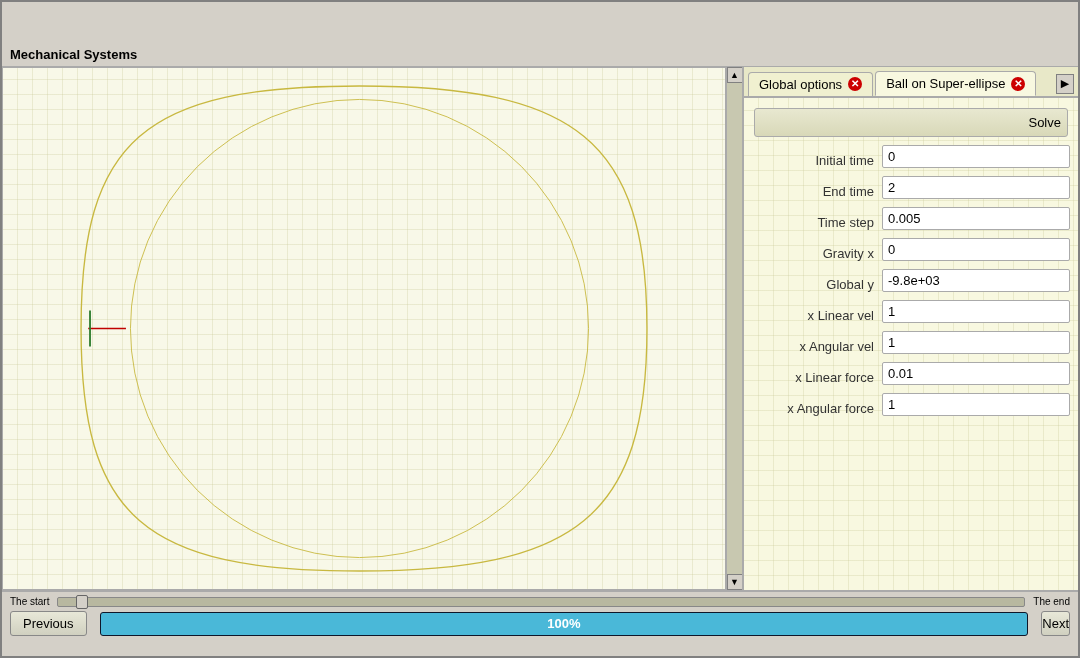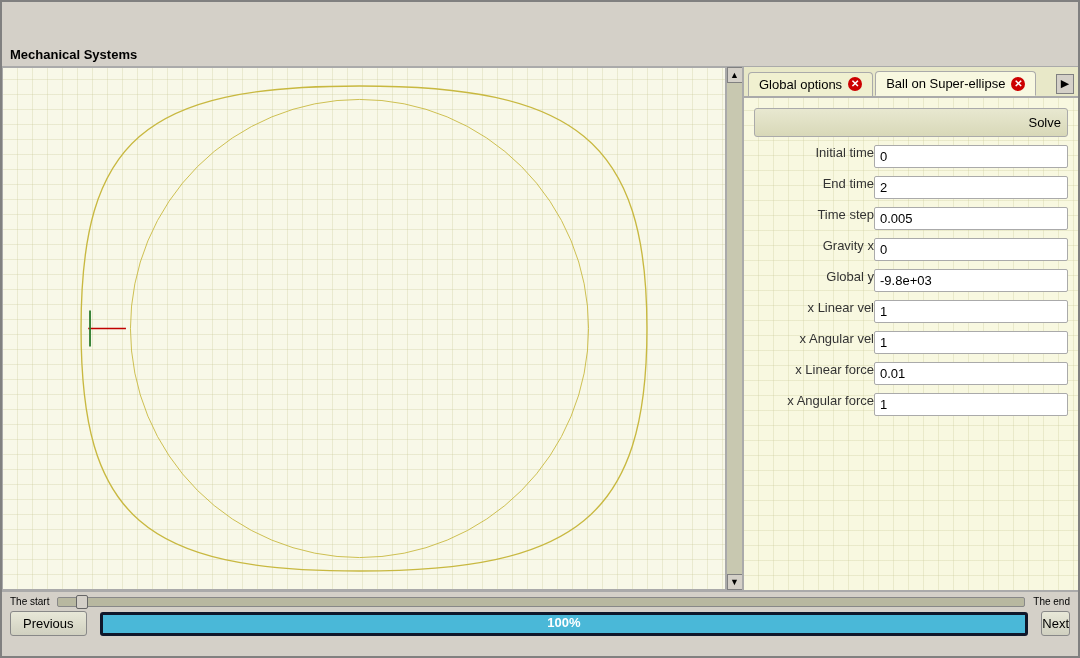--- a/index.html
+++ b/index.html
@@ -162,21 +162,22 @@
       background: linear-gradient(to bottom, #e8e8d0, #d8d8b8);
       border: 1px solid #aaa;
       border-radius: 3px;
       cursor: pointer;
       font-size: 13px;
       text-align: right;
     }
 
     .field-row {
       display: flex;
-      align-items: flex-start;
+      align-items: flex-end;
+      gap: 8px;
     }
 
     .field-label {
       width: 120px;
       text-align: right;
       flex-shrink: 0;
       color: #333;
     }
 
     .field-input {
@@ -251,24 +252,24 @@
       border: 1px solid #888;
       border-radius: 3px;
       cursor: pointer;
       font-size: 13px;
     }
 
     .progress-bar-container {
       flex: 1;
       height: 24px;
       background: #4ab8d8;
-      border: 3px solid #0f172a;
+      border: 1px solid #0f172a;
       border-radius: 3px;
       display: flex;
-      align-items: flex-start;
+      align-items: center;
       justify-content: center;
       color: white;
       font-size: 13px;
       font-weight: bold;
     }
   </style>
 </head>
 <body>
 
 <div class="window">

